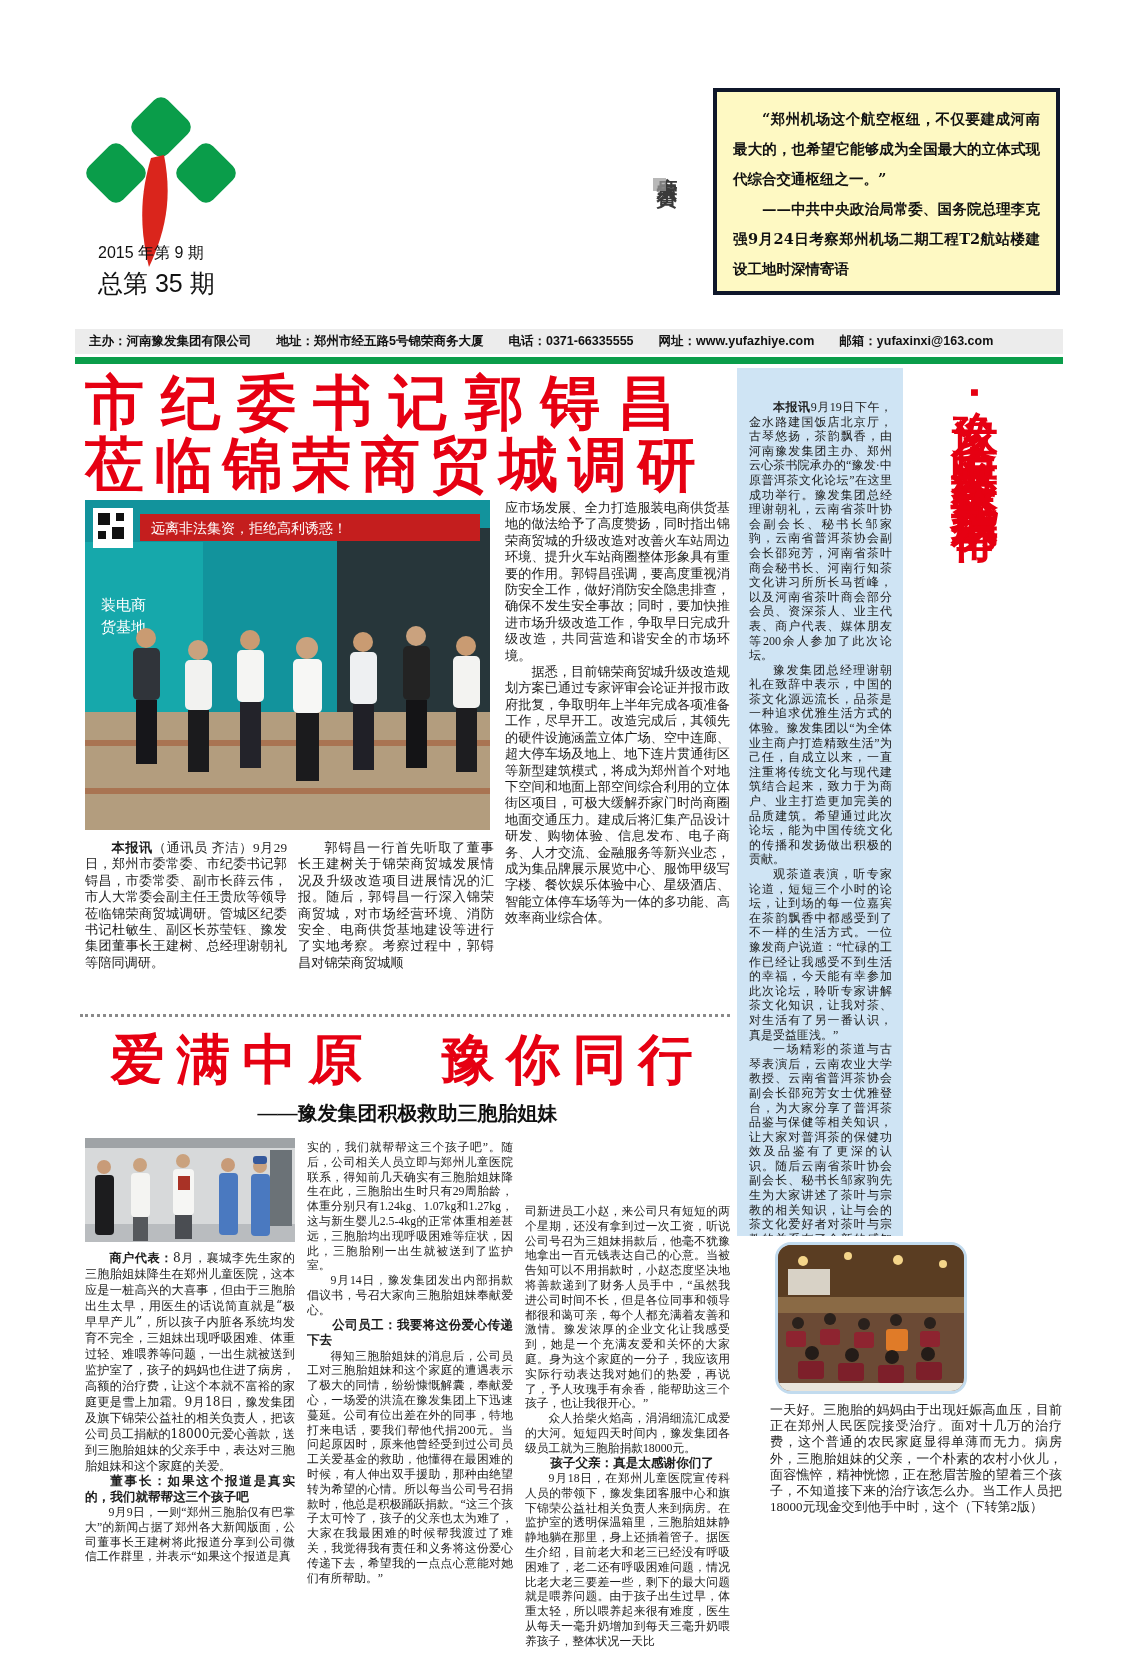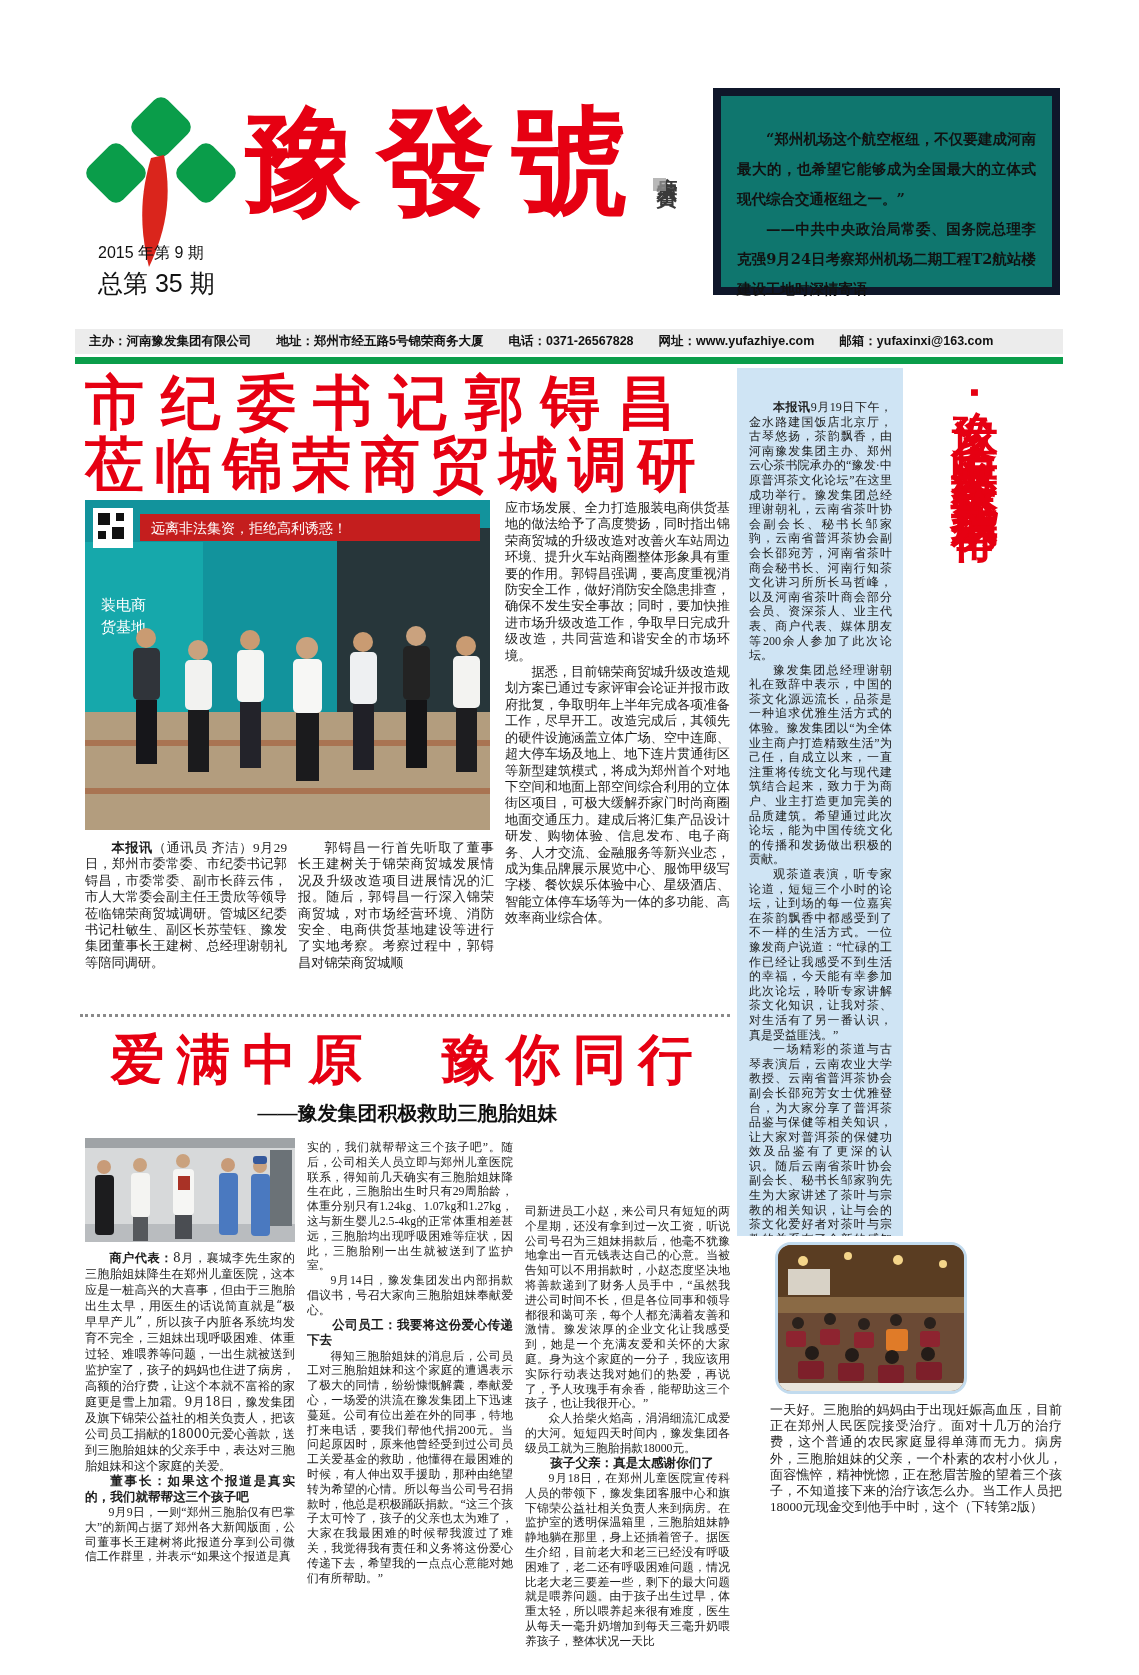--- a/index.html
+++ b/index.html
@@ -9,21 +9,21 @@
   .abs{position:absolute;}
 
   
   .paper-title{font-family:"DejaVu Serif",serif;font-weight:bold;color:#e60012;
                font-size:118px;letter-spacing:16px;line-height:1;}
   .signature{writing-mode:vertical-rl;font-family:"DejaVu Serif",serif;font-weight:bold;
              font-size:21px;color:#3a3a3a;letter-spacing:4px;}
   .seal{width:13px;height:13px;background:#9a9a9a;opacity:.7;margin-top:6px;}
   .issue-no{font-family:"Liberation Sans",sans-serif;font-size:16px;color:#111;}
   .issue-total{font-family:"Liberation Sans",sans-serif;font-size:25px;color:#111;margin-top:3px;}
-  .quote-box{border:8px solid #0f172a;padding:28px 16px 8px 16px;background:#0f766e;}
+  .quote-box{border:4px solid #0f172a;padding:12px 16px 8px 16px;background:#fef9c3;}
   .quote-box p{margin:0;font-family:"DejaVu Serif",serif;font-weight:bold;font-size:14.5px;
                line-height:30px;text-indent:2em;text-align:justify;color:#111;}
 
   
   .info-bar{background:#ececec;font-family:"Liberation Sans",sans-serif;font-weight:bold;
             font-size:12.5px;color:#111;line-height:25px;padding-left:14px;white-space:nowrap;overflow:hidden;}
   .green-rule{background:#0a9d4a;}
   .squiggle{border-top:3px dotted #8a8a8a;height:0;}
 
   
@@ -60,38 +60,37 @@
 
   <div class="abs" style="left:85px;top:95px;width:152px;height:178px;">
     <svg width="152" height="178" viewBox="0 0 152 178">
       <rect x="-24" y="-24" width="48" height="48" rx="10" fill="#0a9d4a" transform="translate(76,32) rotate(45)"></rect>
       <rect x="-24" y="-24" width="48" height="48" rx="10" fill="#0a9d4a" transform="translate(31,78) rotate(45)"></rect>
       <rect x="-24" y="-24" width="48" height="48" rx="10" fill="#0a9d4a" transform="translate(121,78) rotate(45)"></rect>
       <path d="M79,60 C86,96 84,130 64,172 C52,124 58,90 66,63 Z" fill="#da251c"></path>
     </svg>
   </div>
 
-  <div class="abs paper-title" style="left:243px;top:102px;">豫發號</div>
 
   <div class="abs" style="left:653px;top:160px;">
     <div class="signature">廣宗賨</div>
     <div class="seal"></div>
   </div>
 
   <div class="abs" style="left:98px;top:243px;">
     <div class="issue-no">2015 年第 9 期</div>
     <div class="issue-total">总第 35 期</div>
   </div>
 
   <div class="abs quote-box" style="left:713px;top:88px;width:347px;height:207px;">
     <p>“郑州机场这个航空枢纽，不仅要建成河南最大的，也希望它能够成为全国最大的立体式现代综合交通枢纽之一。”</p>
     <p>——中共中央政治局常委、国务院总理李克强9月24日考察郑州机场二期工程T2航站楼建设工地时深情寄语</p>
   </div>
 
-  <div class="abs info-bar" style="left:75px;top:329px;width:988px;height:25px;">主办：河南豫发集团有限公司　　地址：郑州市经五路5号锦荣商务大厦　　电话：0371-26567828　　网址：www.yufazhiye.com　　邮箱：yufaxinxi@163.com</div>
+  <div class="abs info-bar" style="left:75px;top:329px;width:988px;height:25px;">主办：河南豫发集团有限公司　　地址：郑州市经五路5号锦荣商务大厦　　电话：0371-66335555　　网址：www.yufazhiye.com　　邮箱：yufaxinxi@163.com</div>
   <div class="abs green-rule" style="left:75px;top:357px;width:988px;height:7px;"></div>
 
   <div class="abs h-red a1-h1" style="left:85px;top:374px;">市纪委书记郭锝昌</div>
   <div class="abs h-red a1-h2" style="left:85px;top:436px;">莅临锦荣商贸城调研</div>
 
   <div class="abs" style="left:85px;top:500px;width:405px;height:330px;">
     <svg class="photo" width="405" height="330" viewBox="0 0 405 330">
       <rect width="405" height="330" fill="#b39d7e"></rect>
       <rect width="405" height="212" fill="#12939c"></rect>
       <rect x="0" y="42" width="118" height="170" fill="#16a8ab"></rect>

